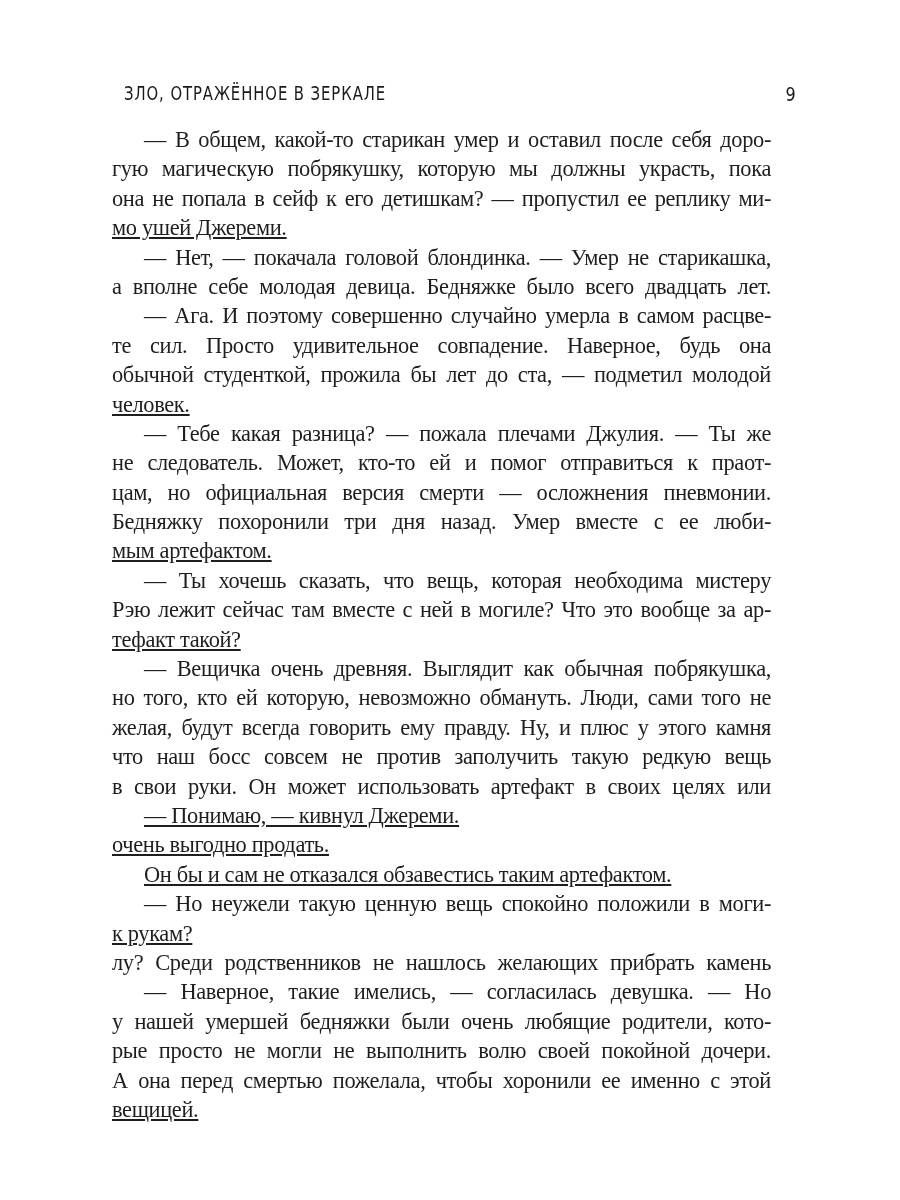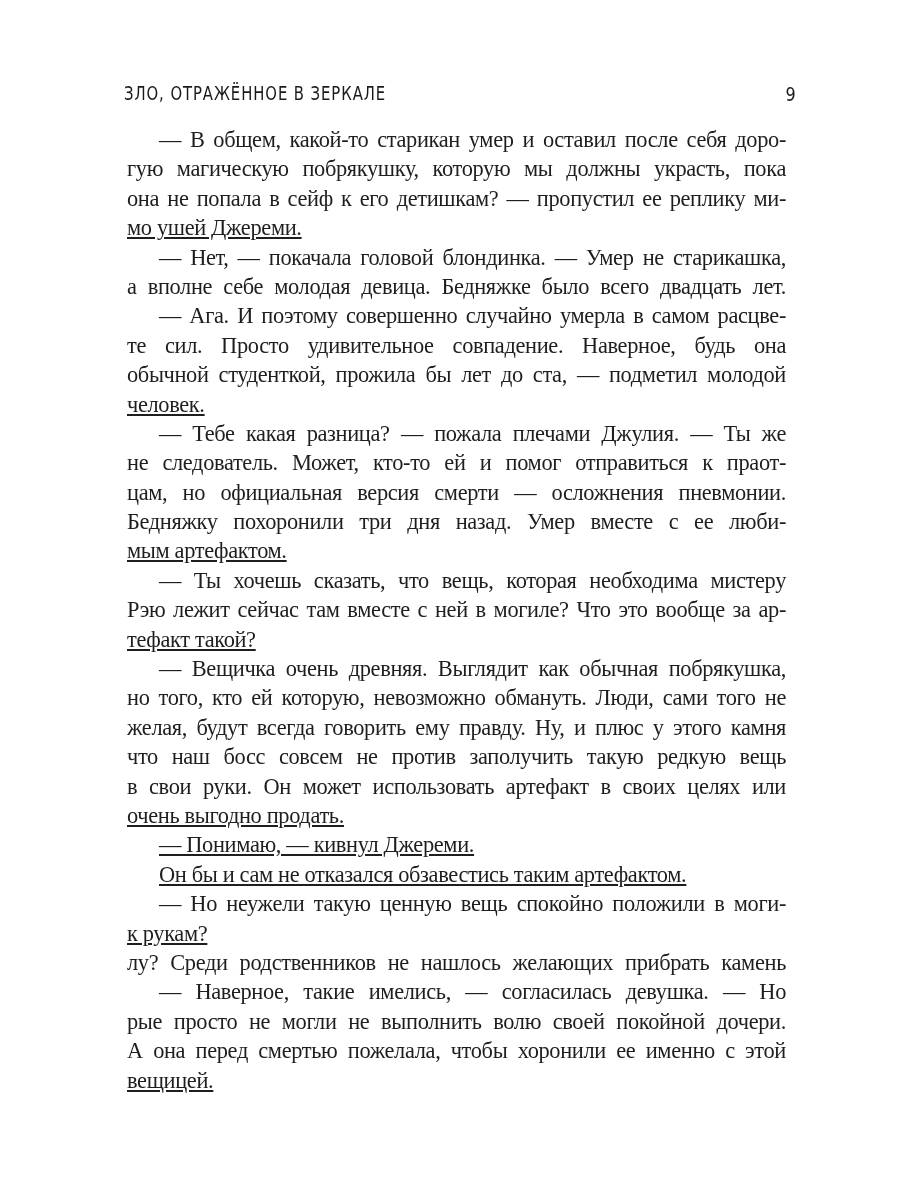--- a/index.html
+++ b/index.html
@@ -30,21 +30,21 @@
   .rh-page {
     position: absolute; right: 0; top: 0;
     font-family: "DejaVu Sans", "Liberation Sans", sans-serif;
     font-size: 20px;
     transform: scaleX(0.8);
     transform-origin: right top;
     color: #1a1a1a;
   }
   .text-block {
     position: absolute;
-    left: 127px; top: 125px;
+    left: 112px; top: 125px;
     width: 659px;
   }
   .line {
     font-size: 22.4px;
     line-height: 29.4px;
     height: 29.4px;
     white-space: nowrap;
     text-align: justify;
     text-align-last: justify;
     letter-spacing: -0.35px;
@@ -77,23 +77,24 @@
     <div class="line">Бедняжку похоронили три дня назад. Умер вместе с ее люби-</div>
     <div class="line last">мым артефактом.</div>
     <div class="line indent">— Ты хочешь сказать, что вещь, которая необходима мистеру</div>
     <div class="line">Рэю лежит сейчас там вместе с ней в могиле? Что это вообще за ар-</div>
     <div class="line last">тефакт такой?</div>
     <div class="line indent">— Вещичка очень древняя. Выглядит как обычная побрякушка,</div>
     <div class="line">но того, кто ей которую, невозможно обмануть. Люди, сами того не</div>
     <div class="line">желая, будут всегда говорить ему правду. Ну, и плюс у этого камня</div>
     <div class="line">что наш босс совсем не против заполучить такую редкую вещь</div>
     <div class="line">в свои руки. Он может использовать артефакт в своих целях или</div>
+    <div class="line indent last">— Понимаю, — кивнул Джереми.</div>
     <div class="line last">очень выгодно продать.</div>
-    <div class="line indent last">— Понимаю, — кивнул Джереми.</div>
     <div class="line indent last">Он бы и сам не отказался обзавестись таким артефактом.</div>
     <div class="line indent">— Но неужели такую ценную вещь спокойно положили в моги-</div>
     <div class="line last">к рукам?</div>
     <div class="line">лу? Среди родственников не нашлось желающих прибрать камень</div>
     <div class="line indent">— Наверное, такие имелись, — согласилась девушка. — Но</div>
+    <div class="line">у нашей умершей бедняжки были очень любящие родители, кото-</div>
     <div class="line">рые просто не могли не выполнить волю своей покойной дочери.</div>
     <div class="line">А она перед смертью пожелала, чтобы хоронили ее именно с этой</div>
     <div class="line last">вещицей.</div>
   </div>
 
 </body></html>

